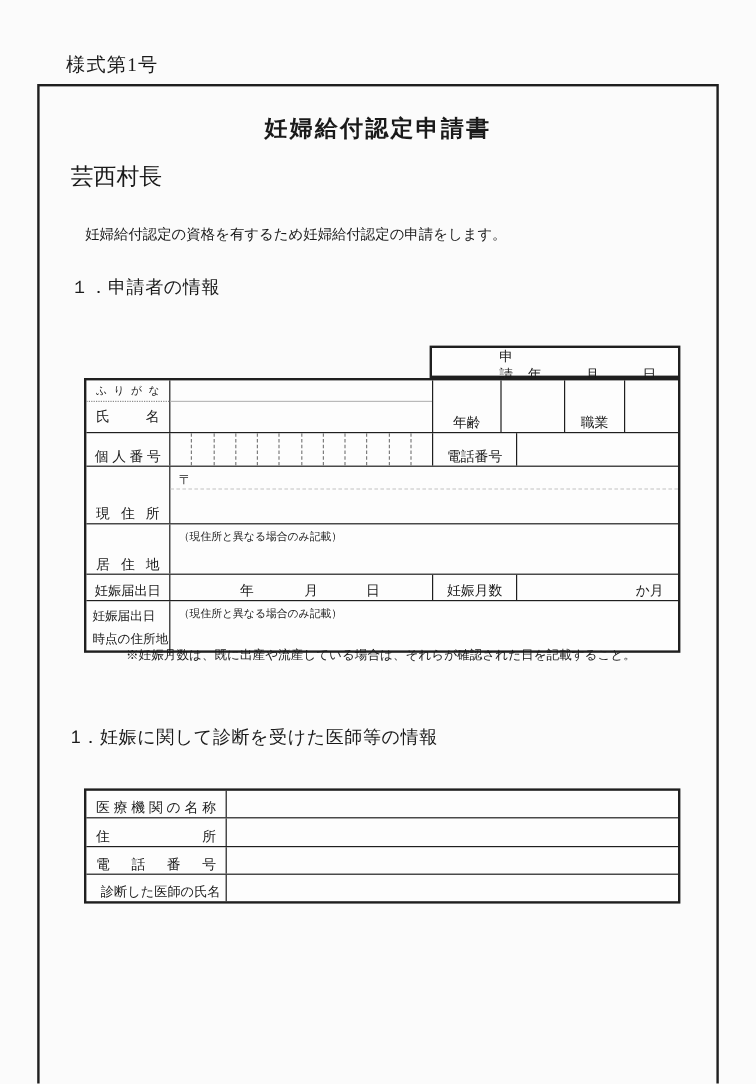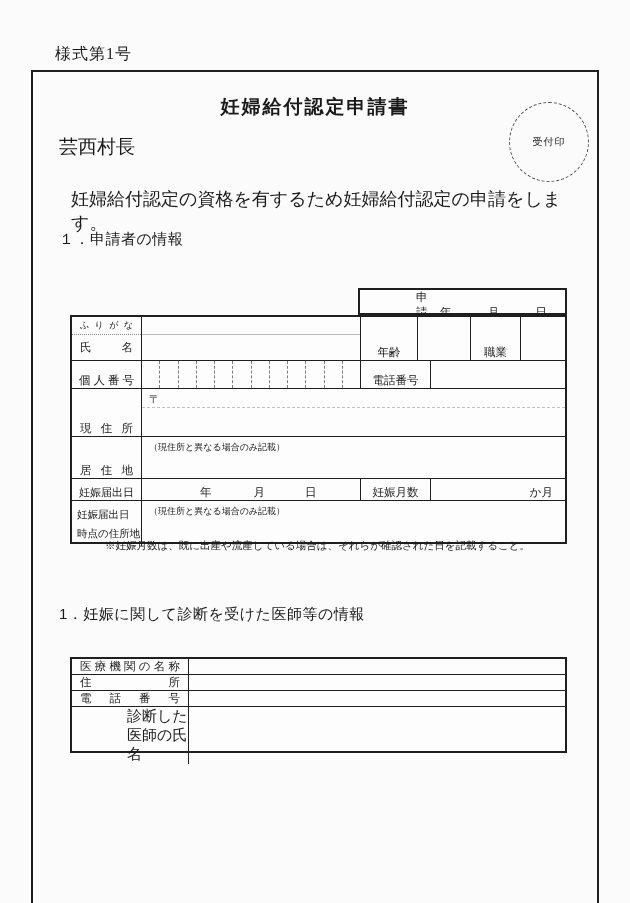--- a/index.html
+++ b/index.html
@@ -20,21 +20,21 @@
   }
   
   .title { left:0; right:0; top:22px; text-align:center; font-size:19px; font-weight:700; letter-spacing:2px; }
   .addressee { left:26px; top:62px; font-size:19px; }
   .stamp {
     left:476px; top:30px; width:80px; height:80px;
     border:1.5px dashed #444; border-radius:50%;
     display:flex; align-items:center; justify-content:center;
     font-size:10px; letter-spacing:1px;
   }
-  .statement { left:38px; top:115px; font-size:18px; }
+  .statement { left:38px; top:115px; font-size:12px; }
   .sec-heading { font-size:15px; font-weight:400; letter-spacing:0.5px; }
   .h1 { left:26px; top:158px; }
   .h2 { left:26px; top:533px; }
 
   
   .appdate {
     left:325px; top:216px; width:209px; height:27px;
     border:2px solid #1f1f1f; background:#fdfdfd;
     display:grid; grid-template-columns:62px 1fr 1fr 1fr;
     align-items:center; font-size:11.5px;
@@ -117,23 +117,20 @@
 </style>
 </head>
 <body>
 
 <div class="abs form-number">様式第1号</div>
 
 <div class="abs sheet">
 
   <div class="abs title">妊婦給付認定申請書</div>
 
-  <div class="abs stamp">
-    <span>受付印</span>
-  </div>
 
   <div class="abs addressee">芸西村長</div>
 
   <div class="abs statement">妊婦給付認定の資格を有するため妊婦給付認定の申請をします。</div>
 
   <div class="abs sec-heading h1">１．申請者の情報</div>
 
   <div class="abs appdate">
     <span class="lab">申請日</span>
     <span class="unit">年</span>
@@ -299,19 +296,19 @@
             <span>電</span>
             <span>話</span>
             <span>番</span>
             <span>号</span>
           </span>
       </div>
       <div class="cell val input-area"></div>
     </div>
     <div class="row">
       <div class="cell labelcol2">
-        <span style="padding-left:22px; font-size:15px;margin-left:33px;">診断した医師の氏名</span>
+        <span style="padding-left:12px; font-size:11px;">診断した医師の氏名</span>
       </div>
       <div class="cell val input-area"></div>
     </div>
   </div>
 
 </div>
 
 </body></html>

